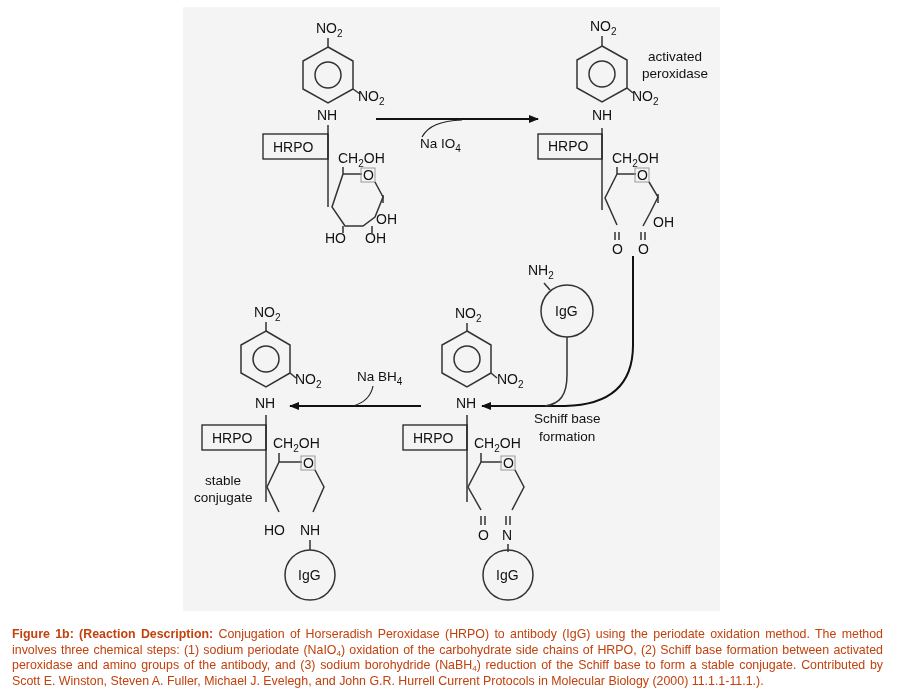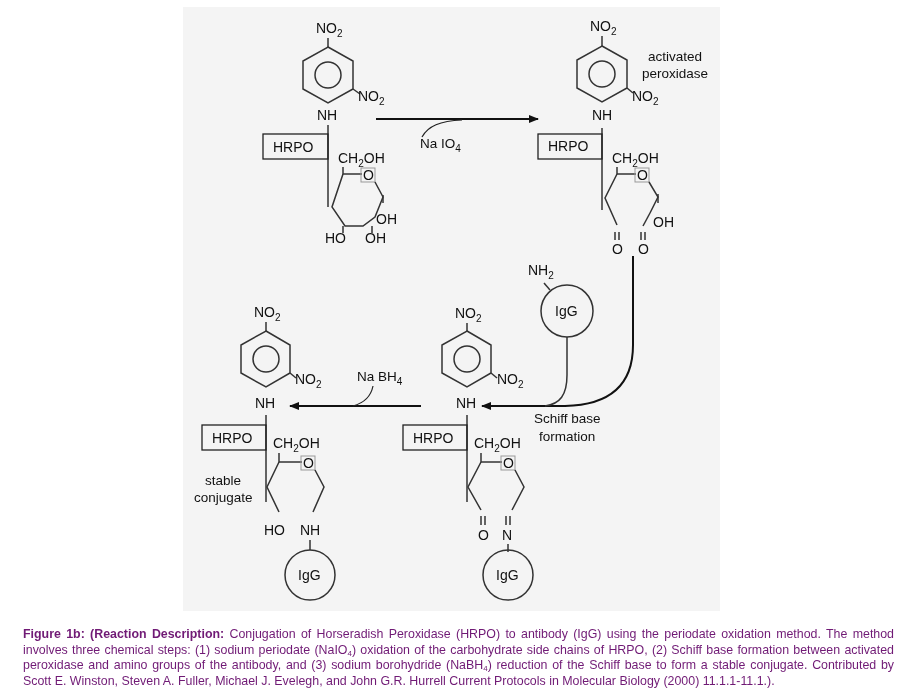--- a/index.html
+++ b/index.html
@@ -10,22 +10,22 @@
   #diagram text { font-family: "Liberation Sans", sans-serif; fill: #111; }
   .lbl { font-size: 14px; }
   .sub { font-size: 10px; }
   .small { font-size: 13.5px; }
   .note { font-size: 13.5px; }
   .bond { stroke: #333; stroke-width: 1.5; fill: none; }
   .arrow { stroke: #111; stroke-width: 2; fill: none; }
   .thin { stroke: #222; stroke-width: 1.2; fill: none; }
   .box { stroke: #222; stroke-width: 1.3; fill: none; }
   .obox { stroke: #999; stroke-width: 1; fill: none; }
-  #caption { position: absolute; left: 23px; top: 627px; width: 871px;
-             font-size: 12.4px; line-height: 15.6px; text-align: justify; color: #701a75; }
+  #caption { position: absolute; left: 12px; top: 627px; width: 871px;
+             font-size: 12.4px; line-height: 15.6px; text-align: justify; color: #c2410c; }
   #caption b { font-weight: bold; }
   #caption sub { font-size: 8px; line-height: 0; vertical-align: -2px; }
 </style>
 </head>
 <body>
 
 <div id="panel"></div>
 
 <svg id="diagram" viewBox="0 0 904 615" xmlns="http://www.w3.org/2000/svg">
   <defs>

